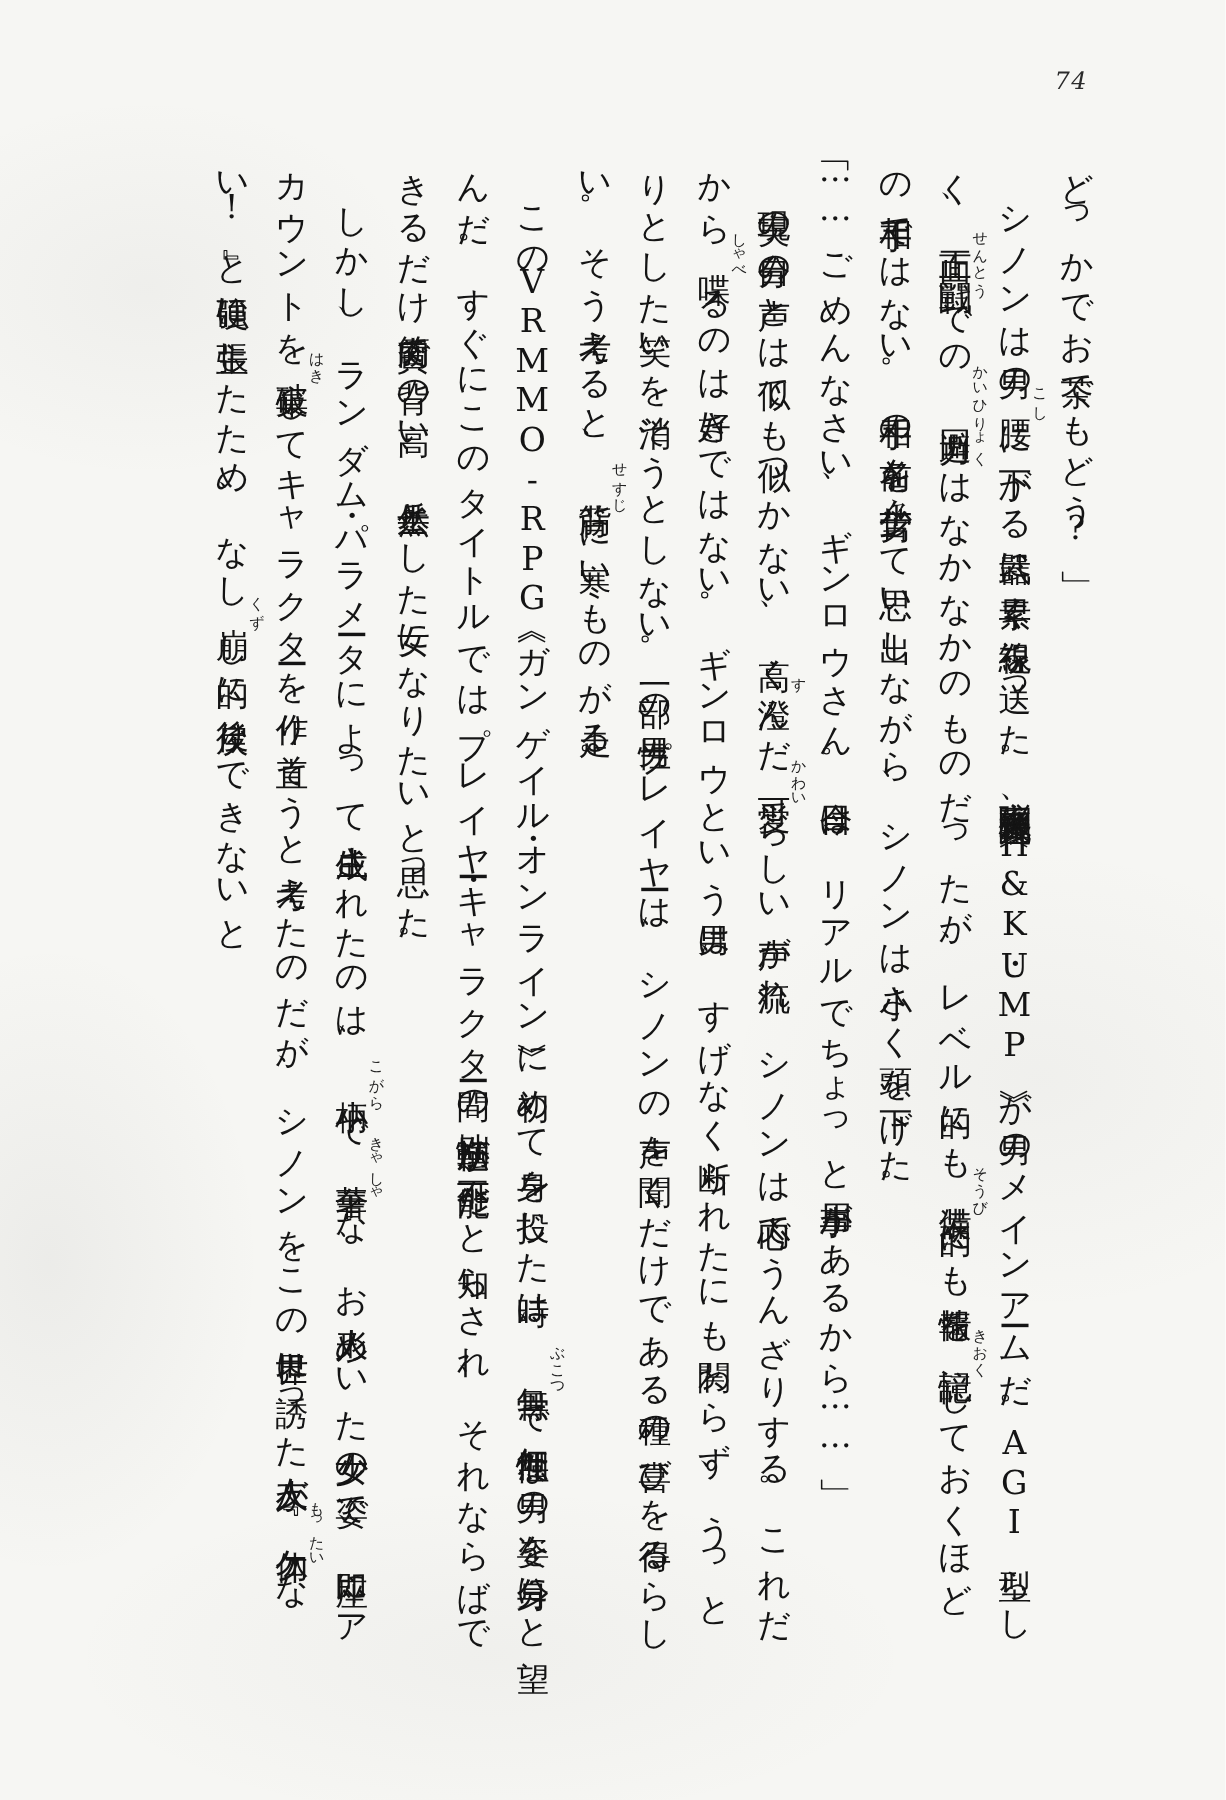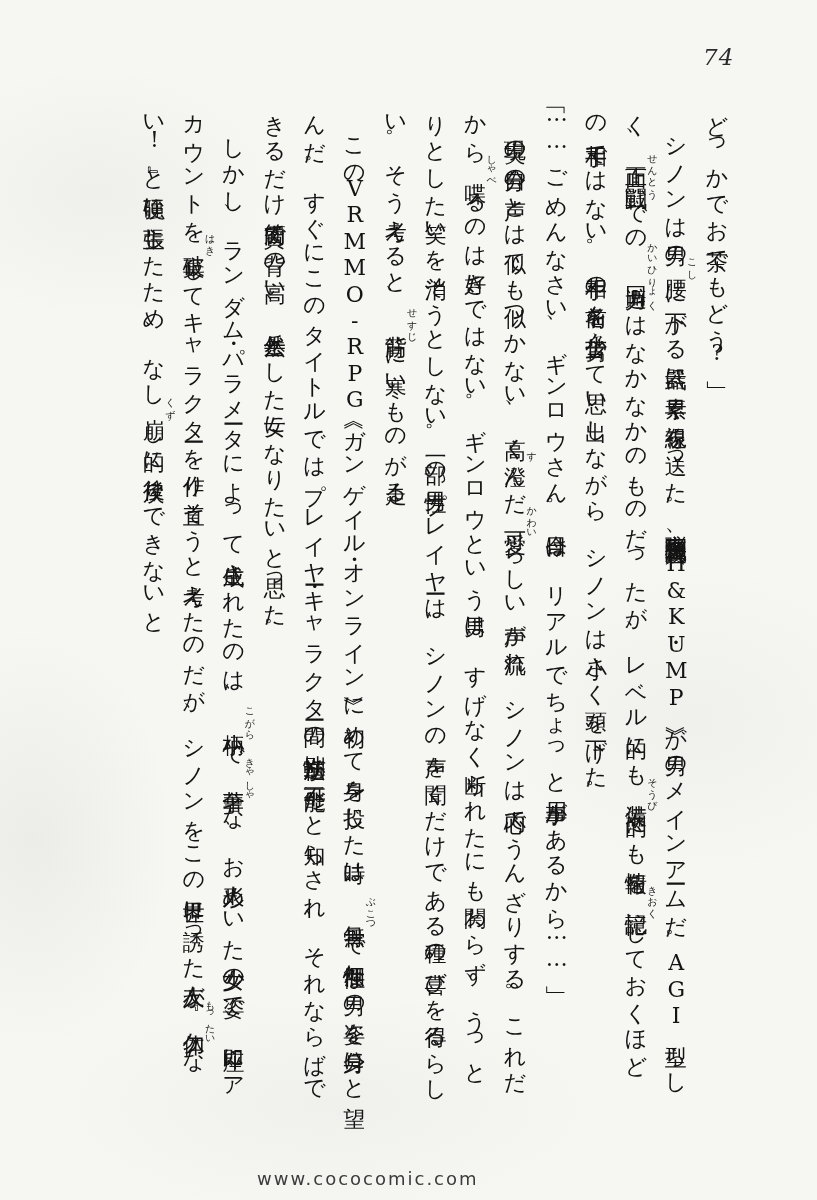--- a/index.html
+++ b/index.html
@@ -18,21 +18,21 @@
       radial-gradient(ellipse 300px 220px at 85% 60%, rgba(120,120,120,0.05), transparent 70%),
       radial-gradient(ellipse 400px 160px at 40% 92%, rgba(120,120,120,0.05), transparent 70%),
       radial-gradient(ellipse 200px 300px at 4% 70%, rgba(100,100,100,0.07), transparent 70%);
     font-family: "DejaVu Serif", "Liberation Serif", serif;
   }
   .page-number {
     position: absolute;
     top: 44px;
     left: 703px;
     font-style: italic;
-    font-size: 23px;
+    font-size: 16px;
     color: #2b2b2b;
     letter-spacing: 1px;
   }
   .text-area {
     position: absolute;
     top: 100px;
     right: 80px;
     width: 682px;
     height: 992px;
     writing-mode: vertical-rl;
@@ -78,14 +78,13 @@
 
   <div class="text-area">
       <p>どっかでお茶でもどう?」</p>
       <p class="indent">シノンは男の<ruby>腰<rt>こし</rt></ruby>に下がる武器に素早く視線を送った。実弾系短機関銃、《H&amp;K・UMP》が男のメインアームだ。AGI型らしく、正面<ruby>戦闘<rt>せんとう</rt></ruby>での<ruby>回避力<rt>かいひりょく</rt></ruby>はなかなかのものだったが、レベル的にも<ruby>装備<rt>そうび</rt></ruby>的にも情報を<ruby>記憶<rt>きおく</rt></ruby>しておくほどの相手ではない。相手の名前を少々苦労して思い出しながら、シノンは小さく頭を下げた。</p>
       <p>「……ごめんなさい、ギンロウさん。今日は、リアルでちょっと用事があるから……」</p>
       <p class="indent">現実の自分の声とは似ても似つかない、高く<ruby>澄<rt>す</rt></ruby>んだ<ruby>可愛<rt>かわい</rt></ruby>らしい声が流れ、シノンは内心でうんざりする。これだから<ruby>喋<rt>しゃべ</rt></ruby>るのは好きではない。ギンロウという男は、すげなく断られたにも関わらず、うっとりとした笑いを消そうとしない。一部の男性プレイヤーは、シノンの声を聞くだけである種の喜びを得るらしい。そう考えると、<ruby>背筋<rt>せすじ</rt></ruby>に寒いものが走る。</p>
       <p class="indent">このVRMMO-RPG《ガンゲイル・オンライン》に初めて身を投じた時は、<ruby>無骨<rt>ぶこつ</rt></ruby>で無個性な男の姿を分身にと望んだ。すぐにこのタイトルではプレイヤー・キャラクター間の性別逆転が不可能だと知らされ、それならばできるだけ筋肉質で背の高い、兵士然とした女になりたいと思った。</p>
       <p class="indent">しかし、ランダム・パラメータによって生成されたのは、<ruby>小柄<rt>こがら</rt></ruby>で<ruby>華奢<rt>きゃしゃ</rt></ruby>な、お人形めいた少女の姿で、即座にアカウントを<ruby>破棄<rt>はき</rt></ruby>してキャラクターを作り直そうと考えたのだが、シノンをこの世界に誘った友人が『<ruby>勿体<rt>もったい</rt></ruby>ない!』と強硬に主張したため、なし<ruby>崩<rt>くず</rt></ruby>し的に後戻りできないと</p>
     </div>
 
-  <div class="watermark">www.cococomic.com</div>
 </div>
 
 </body></html>

